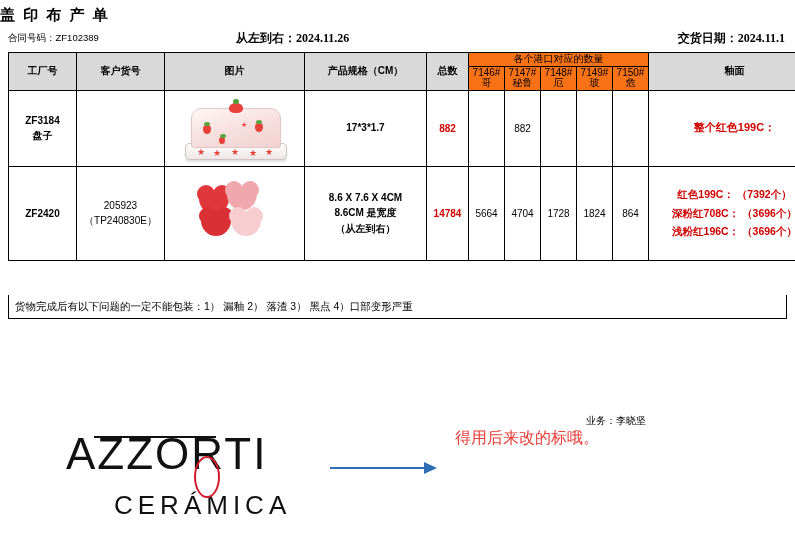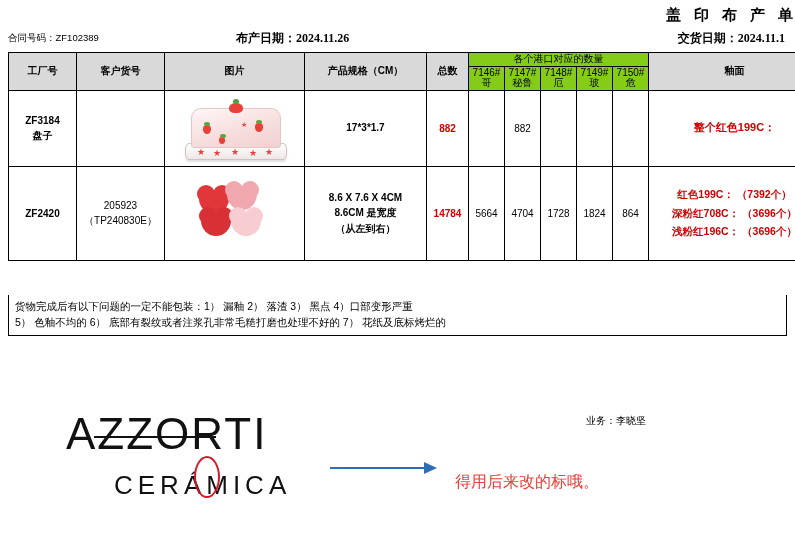--- a/index.html
+++ b/index.html
@@ -19,25 +19,25 @@
     position: relative;
     width: 795px;
     height: 545px;
   }
   
   .doc-title {
     position: absolute;
     top: 6px;
     left: 0;
     width: 795px;
-    text-align: right;
+    text-align: left;
     font-size: 15px;
     font-weight: bold;
     letter-spacing: 2px;
-    font-family: Liberation Mono, monospace;
+    font-family: Liberation Sans, sans-serif;
   }
   
   .meta-row {
     position: absolute;
     top: 30px;
     left: 8px;
     width: 779px;
     height: 18px;
   }
   .meta-contract {
@@ -81,21 +81,21 @@
     font-size: 10px;
     padding: 1px 2px;
     font-family: "Liberation Sans", sans-serif;
   }
   .hdr {
     background: #d9d9d9;
     font-weight: bold;
     font-size: 11px;
   }
   .hdr-sub {
-    background: #84cc16;
+    background: #f97316;
     font-weight: normal;
     font-size: 8.5px;
     line-height: 1.05;
   }
   .col-factory { width: 68px; }
   .col-cust { width: 88px; }
   .col-pic  { width: 140px; }
   .col-spec { width: 122px; }
   .col-total{ width: 42px; }
   .col-port { width: 36px; }
@@ -281,20 +281,21 @@
     width: 300px;
     height: 76px;
   }
   .logo-main {
     font-family: "Liberation Sans", sans-serif;
     font-size: 44px;
     letter-spacing: 2px;
     font-weight: 400;
     line-height: 1;
     color: #111111;
+    margin-top: 20px;
   }
   .logo-sub {
     font-family: "Liberation Sans", sans-serif;
     font-size: 26px;
     letter-spacing: 5px;
     color: #111111;
     margin-top: 14px;
     margin-left: 48px;
   }
   .logo-strike {
@@ -344,41 +345,41 @@
     left: 94px;
     top: 0px;
     width: 0;
     height: 0;
     border-top: 6px solid transparent;
     border-bottom: 6px solid transparent;
     border-left: 13px solid #2f6fb5;
   }
   .annotation {
     position: absolute;
-    top: 472px;
+    top: 428px;
     left: 455px;
     font-size: 16px;
     color: #e8403a;
     font-weight: normal;
     font-family: "Liberation Sans", sans-serif;
   }
 </style>
 </head>
 <body>
 
 <div class="page">
 
   <div class="doc-title">盖 印 布 产 单</div>
 
   <div class="meta-row">
     <div class="meta-contract">
       <span>合同号码：</span><span>ZF102389</span>
     </div>
     <div class="meta-prod">
-      <span>布产日期：</span><span class="val">2024.11.26</span>
+      <span>从左到右：</span><span class="val">2024.11.26</span>
     </div>
     <div class="meta-deliver">
       <span>交货日期：</span><span class="val">2024.11.1</span>
     </div>
   </div>
 
   <table class="main">
     <colgroup>
       <col class="col-factory">
         <col class="col-cust">
@@ -519,21 +520,20 @@
           <span>浅粉红196C：</span>
           <span class="qty">（3696个）</span>
         </div>
       </td>
     </tr>
   </tbody>
     </table>
 
   <div class="notes" style="top:295px;">
     <div>货物完成后有以下问题的一定不能包装：1）  漏釉   2）  落渣  3）  黑点  4）口部变形严重</div>
-    <div>5）  色釉不均的      6）  底部有裂纹或者注浆孔非常毛糙打磨也处理不好的       7）  花纸及底标烤烂的</div>
   </div>
 
   <div class="signature">业务：李晓坚</div>
 
   <div class="logo">
     <div class="logo-main">AZZORTI</div>
     <div class="logo-strike"></div>
     <div class="logo-sub">CERÁMICA</div>
     <div class="logo-ellipse"></div>
   </div>

